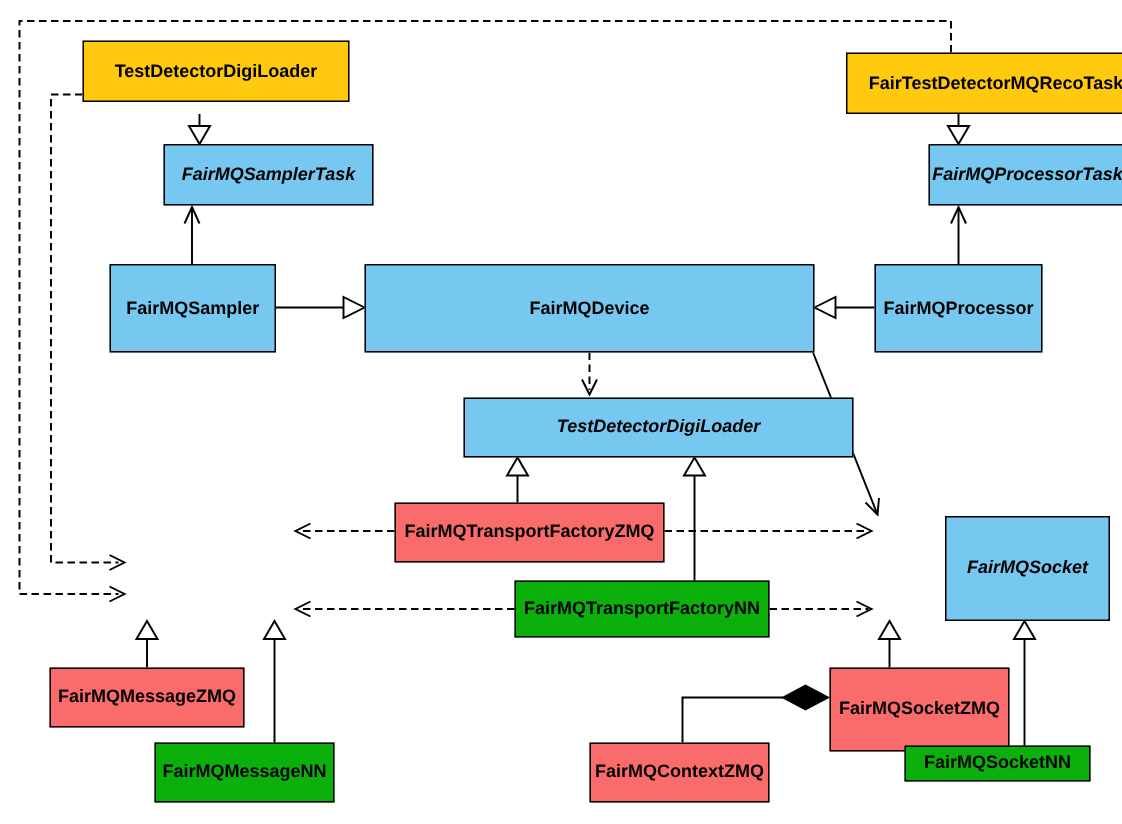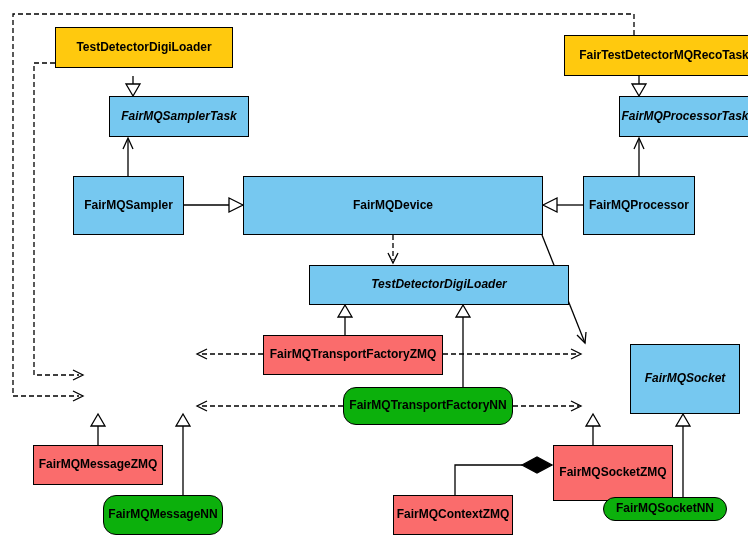--- a/index.html
+++ b/index.html
@@ -9,21 +9,21 @@
     position:absolute; box-sizing:border-box;
     border:1.5px solid #000;
     display:flex; align-items:center; justify-content:center;
     text-align:center; font-weight:bold; font-size:12px; color:#000;
     padding:0 2px; line-height:1.1;
   }
   .abstract { font-style:italic;margin-left:46px; }
   .cat-user      { background:#FFC90E; }
   .cat-framework { background:#76C8F0; }
   .cat-zeromq    { background:#FA6C6C; }
-  .cat-nanomsg   { background:#0CB00C;border-radius:13px; }
+  .cat-nanomsg   { background:#0CB00C; }
   .legend {
     position:absolute; left:263px; top:28px; width:240px; height:126px;
     border:2px solid #000; background:#ffffff; box-sizing:border-box;
   }
   .legend-item {
     position:absolute; left:8px; width:220px; height:17px;
     display:flex; align-items:center; justify-content:center;
     font-size:12px; color:#000;
   }
   .li-0 { top:7px;  background:#FFC90E; }

